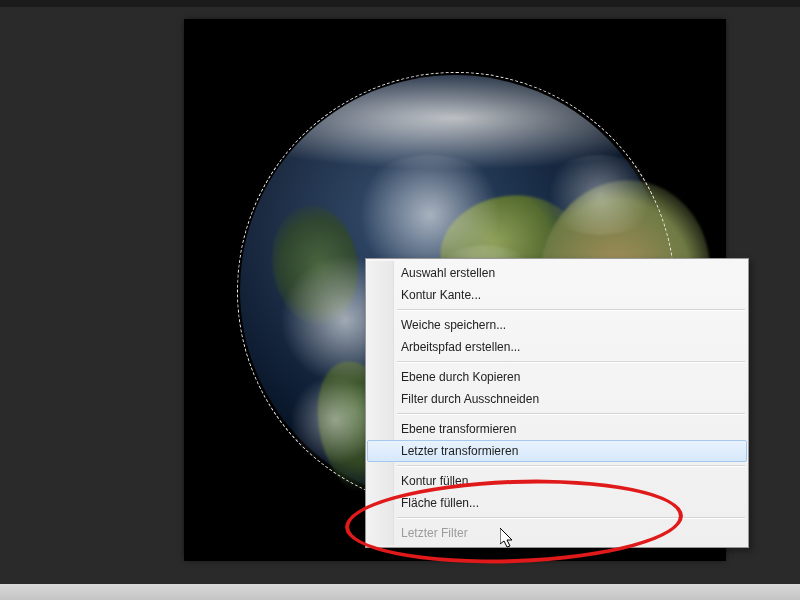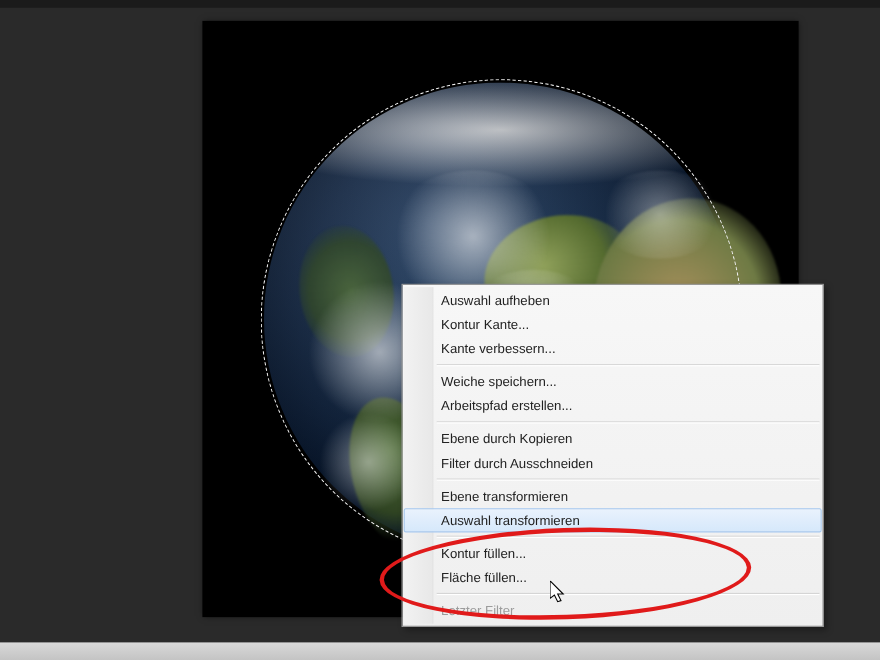--- a/index.html
+++ b/index.html
@@ -168,32 +168,31 @@
       <div class="cloud c4"></div>
       <div class="cloud c5"></div>
       <div class="cloud c6"></div>
     </div>
     <div class="selection-ring"></div>
   </div>
 
   <div class="context-menu">
     <div class="gutter"></div>
     <ul>
-      <li>Auswahl aufheben</li>
+      <li>Auswahl erstellen</li>
       <li>Kontur Kante...</li>
-      <li>Kante verbessern...</li>
       <li class="sep"></li>
       <li>Weiche speichern...</li>
       <li>Arbeitspfad erstellen...</li>
       <li class="sep"></li>
       <li>Ebene durch Kopieren</li>
       <li>Filter durch Ausschneiden</li>
       <li class="sep"></li>
       <li>Ebene transformieren</li>
-      <li class="hover">Auswahl transformieren</li>
+      <li class="hover">Letzter transformieren</li>
       <li class="sep"></li>
       <li>Kontur füllen...</li>
       <li>Fläche füllen...</li>
       <li class="sep"></li>
       <li class="disabled">Letzter Filter</li>
     </ul>
   </div>
 
   <div class="annotation-ellipse"></div>
 

